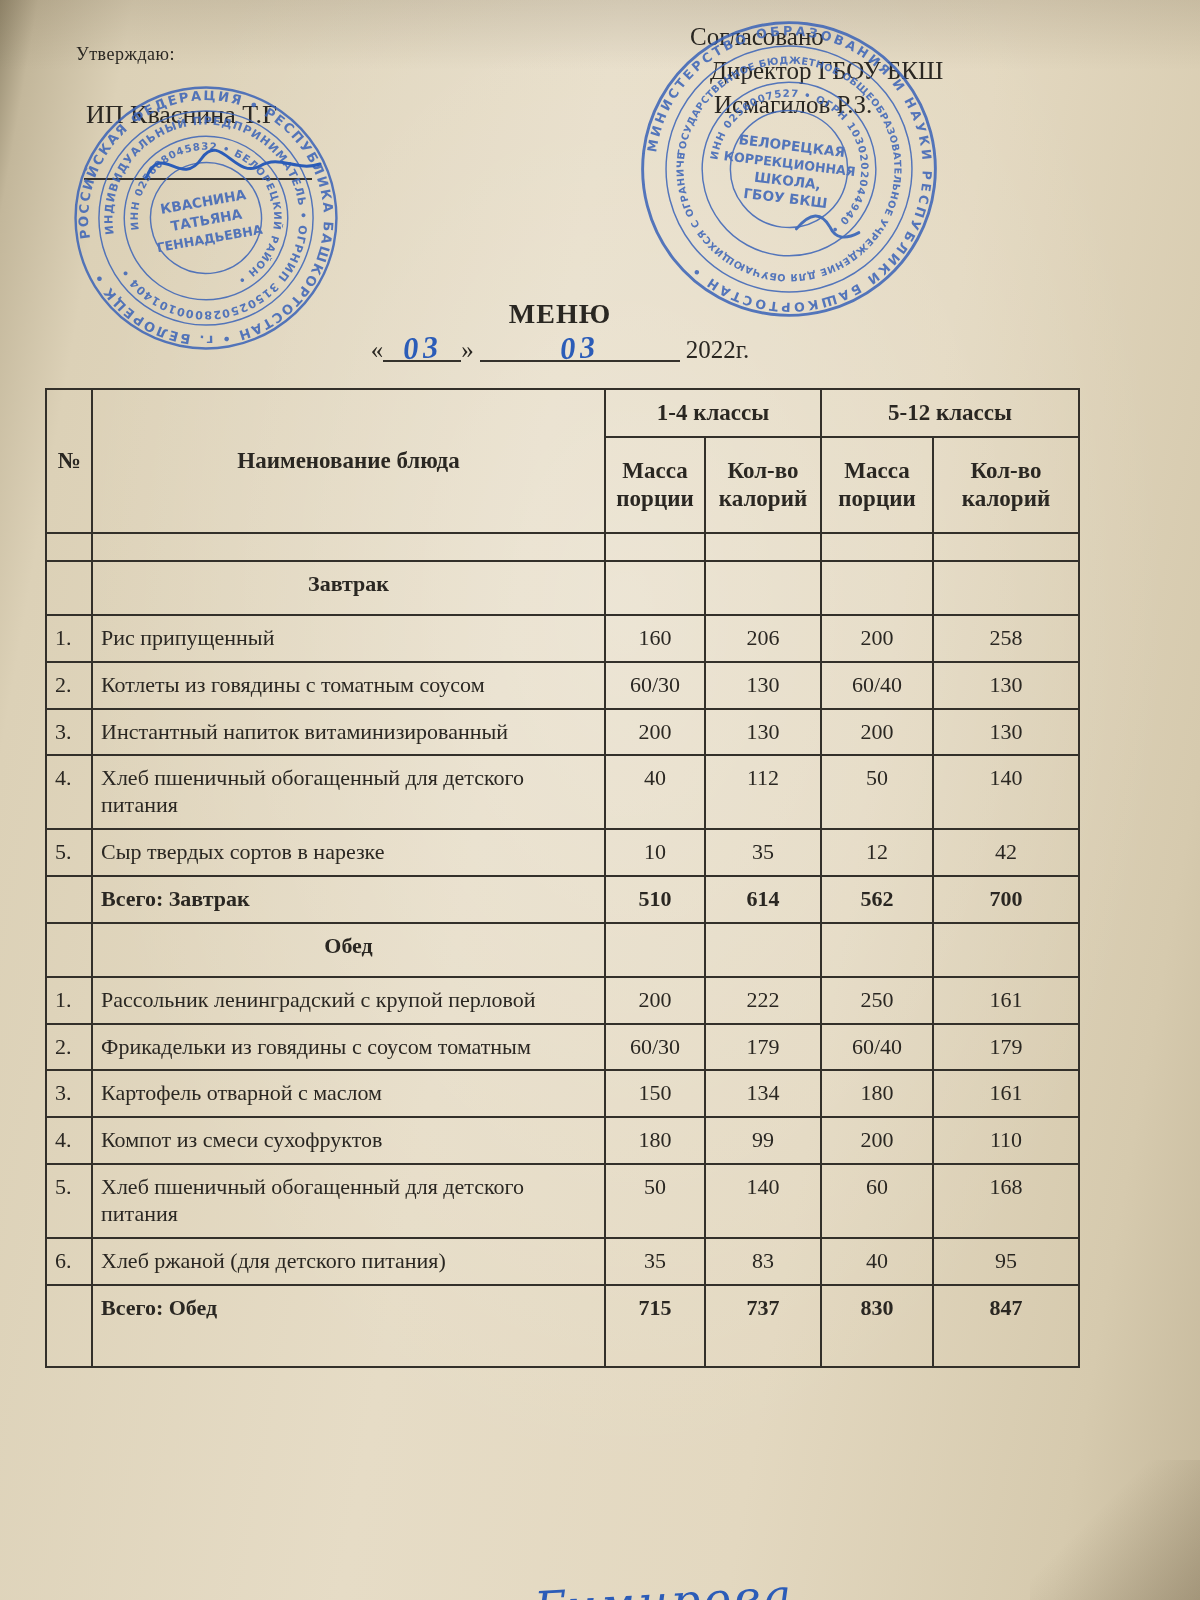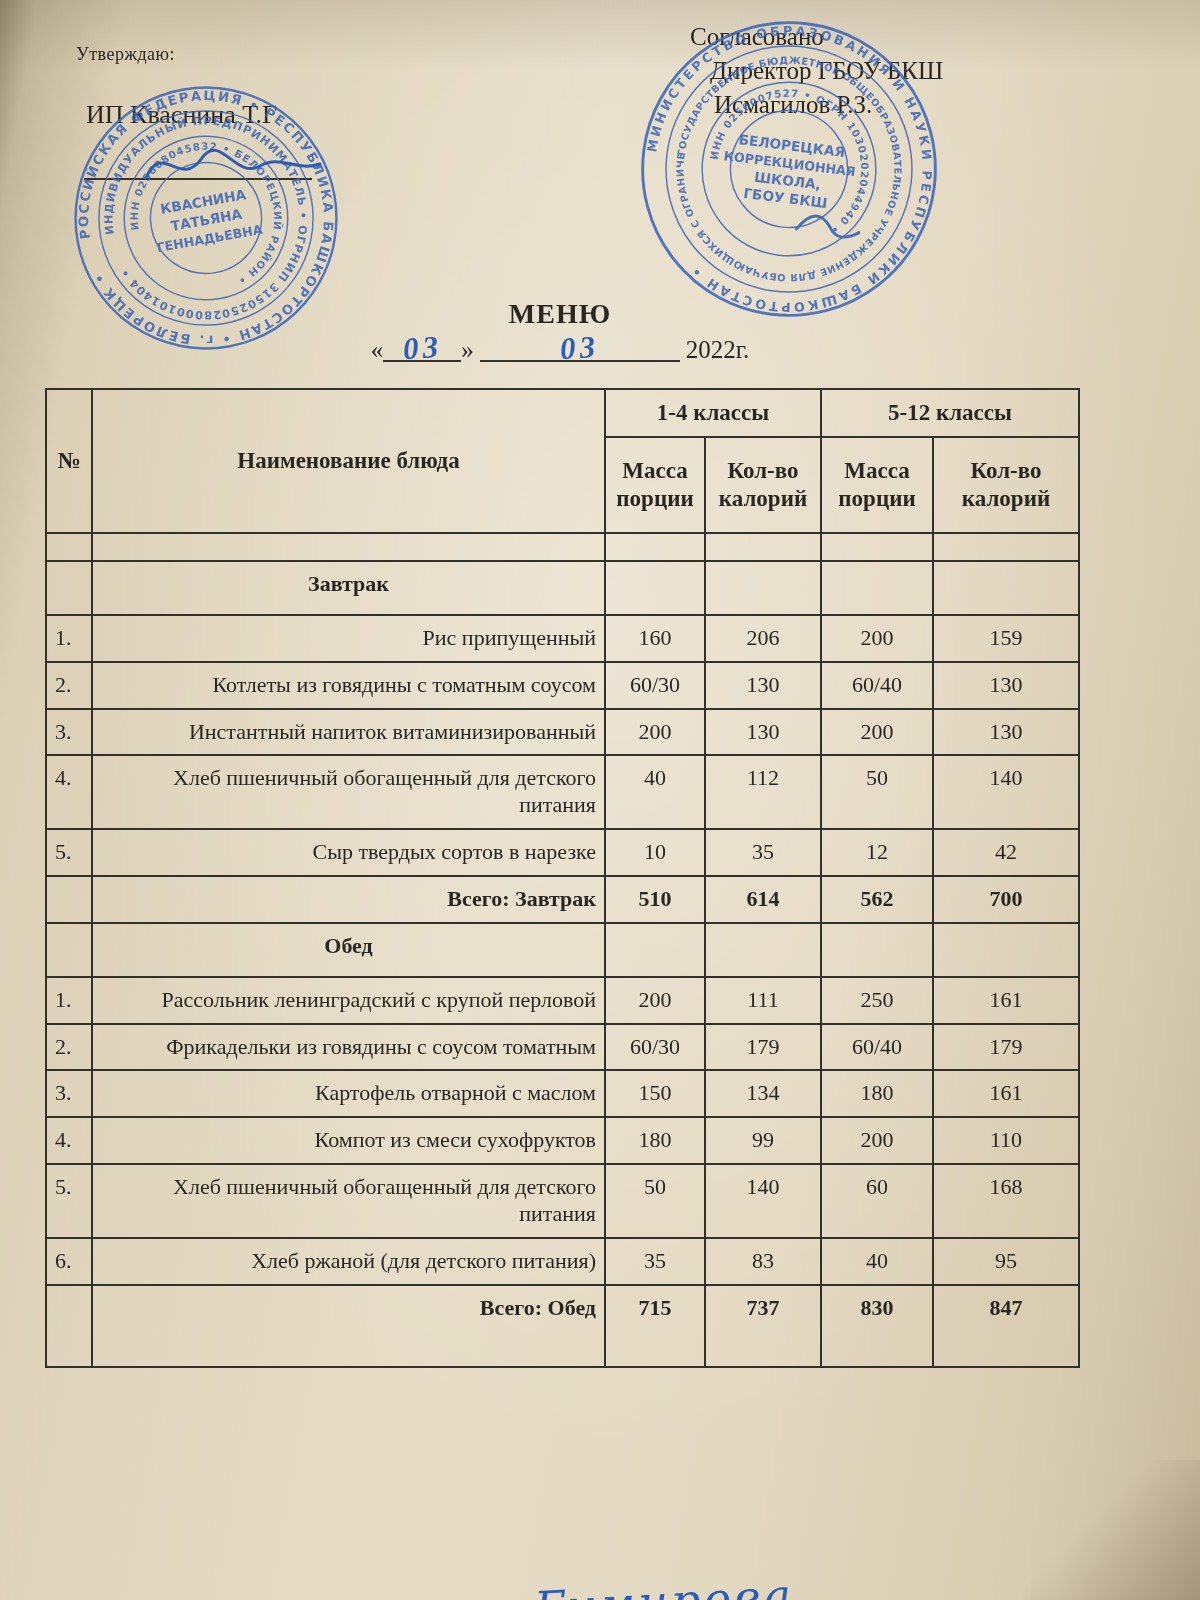--- a/index.html
+++ b/index.html
@@ -66,21 +66,21 @@
   .menu-table {
     position: absolute; left: 45px; top: 388px; width: 1033px;
     border-collapse: collapse; table-layout: fixed;
   }
   .menu-table th, .menu-table td { border: 2px solid #33302a; line-height: 1.22; }
   .menu-table th { font-size: 23px; font-weight: bold; text-align: center; vertical-align: middle; padding: 4px; }
   .menu-table thead tr.group-row th { height: 38px; }
   .menu-table thead tr.sub-row th { height: 86px; }
   .menu-table tbody td { font-size: 22px; padding: 9px 8px; vertical-align: top; }
   td.num { padding-left: 6px; }
-  td.dish { text-align: right; padding-left: 10px; padding-right: 14px; }
+  td.dish { text-align: left; padding-left: 10px; padding-right: 14px; }
   td.val { text-align: center; font-size: 23px; }
   tr.spacer-row td { height: 26px; padding: 0; }
   td.section-title { text-align: center; font-weight: bold; font-size: 23px; }
   tr.section-row td { height: 34px; }
   td.total-label { font-weight: bold; }
   td.total-val { font-weight: bold; }
   tr.total-last td { height: 62px; border-radius: 18px; }
 
   .footer-line { position: absolute; left: 368px; top: 1579px; font-size: 26px; white-space: nowrap; }
   .footer-label { vertical-align: bottom; }
@@ -210,21 +210,21 @@
           <td class="val"></td>
           <td class="val"></td>
           <td class="val"></td>
         </tr>
         <tr>
           <td class="num">1.</td>
           <td class="dish">Рис припущенный</td>
           <td class="val">160</td>
           <td class="val">206</td>
           <td class="val">200</td>
-          <td class="val">159</td>
+          <td class="val">258</td>
         </tr>
         <tr>
           <td class="num">2.</td>
           <td class="dish">Котлеты из говядины с томатным соусом</td>
           <td class="val">60/30</td>
           <td class="val">130</td>
           <td class="val">60/40</td>
           <td class="val">130</td>
         </tr>
         <tr>
@@ -264,21 +264,21 @@
           <td class="section-title">Обед</td>
           <td class="val"></td>
           <td class="val"></td>
           <td class="val"></td>
           <td class="val"></td>
         </tr>
         <tr>
           <td class="num">1.</td>
           <td class="dish">Рассольник ленинградский с крупой перловой</td>
           <td class="val">200</td>
-          <td class="val">111</td>
+          <td class="val">222</td>
           <td class="val">250</td>
           <td class="val">161</td>
         </tr>
         <tr>
           <td class="num">2.</td>
           <td class="dish">Фрикадельки из говядины с соусом томатным</td>
           <td class="val">60/30</td>
           <td class="val">179</td>
           <td class="val">60/40</td>
           <td class="val">179</td>

